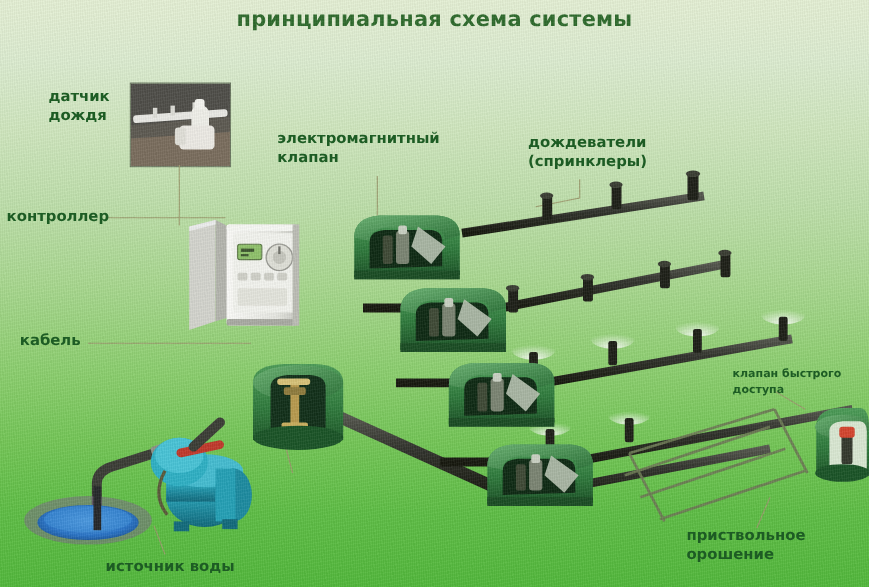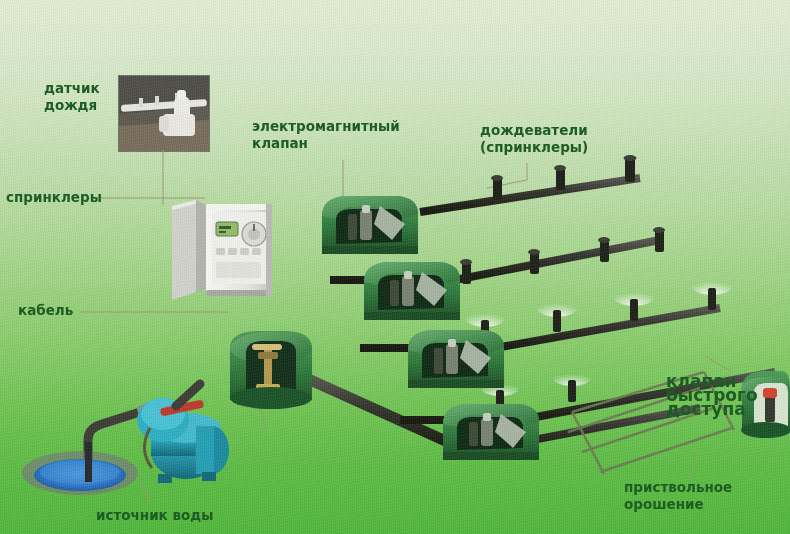--- a/index.html
+++ b/index.html
@@ -26,36 +26,37 @@
 
   .ttl{
     position:absolute;left:0;right:0;top:6px;text-align:center;
     color:#2f6b2d;font-size:19px;font-weight:bold;line-height:25px;
     letter-spacing:.2px;
   }
   .lbl{
     position:absolute;color:#1d5c24;font-weight:bold;
     font-size:13.5px;line-height:17px;white-space:pre-line;
   }
-  .lbl.sm{font-size:17px;line-height:14px;margin-top:40px;}
+  .lbl.sm{font-size:10px;line-height:14px;}
   .lbl.ctr{text-align:left;}
 
   .photo{
     position:absolute;left:118px;top:75px;width:90px;height:75px;
     border:1px solid #6d7a63;
     background:linear-gradient(to bottom,#4b4b46 0%,#56554e 46%,#6d6256 47%,#7d6f60 100%);
     overflow:hidden;
   }
 </style>
 </head>
 <body>
 
 <div id="stage">
 
   <div class="ttl">
+    <div>принципиальная схема системы</div>
   </div>
 
   <div class="photo">
     <svg viewBox="0 0 90 75" style="position:absolute;inset:0;width:100%;height:100%">
       <rect x="0" y="0" width="90" height="42" fill="#4f4e49"></rect>
       <rect x="0" y="40" width="90" height="35" fill="#7a6d5d"></rect>
       <path d="M0 38 L90 30 L90 44 L0 50 Z" fill="#5d5a52"></path>
       <rect x="2" y="26" width="86" height="7" rx="3" fill="#e9e9e4" transform="rotate(-4 45 30)"></rect>
       <rect x="20" y="22" width="4" height="9" fill="#dcdcd6"></rect>
       <rect x="36" y="20" width="4" height="9" fill="#dcdcd6"></rect>
@@ -326,21 +327,21 @@
       <ellipse cx="80" cy="475" rx="46" ry="16" fill="url(#wellG)"></ellipse>
       <ellipse cx="80" cy="472" rx="40" ry="12" fill="#3f8fd8" opacity=".6"></ellipse>
       <rect x="85" y="442" width="7" height="40" fill="#26282a"></rect>
     </g>
   </svg>
 
   <div id="grain"></div>
 
   <div class="lbl ctr" style="left:44px;top:80px;width:72px;">датчик
 дождя</div>
-  <div class="lbl" style="left:6px;top:189px;">спринклеры</div>
+  <div class="lbl" style="left:6px;top:189px;">контроллер</div>
   <div class="lbl" style="left:18px;top:302px;">кабель</div>
   <div class="lbl ctr" style="left:252px;top:118px;width:180px;">электромагнитный
 клапан</div>
   <div class="lbl ctr" style="left:480px;top:122px;width:160px;">дождеватели
 (спринклеры)</div>
   <div class="lbl sm ctr" style="left:666px;top:334px;width:120px;">клапан быстрого
 доступа</div>
   <div class="lbl" style="left:96px;top:507px;">источник воды</div>
   <div class="lbl ctr" style="left:624px;top:479px;width:160px;">приствольное
 орошение</div>

